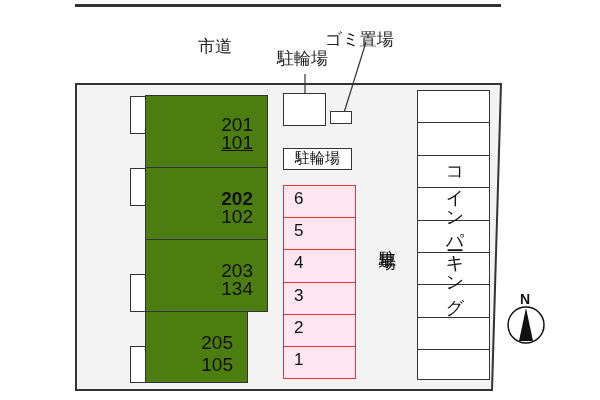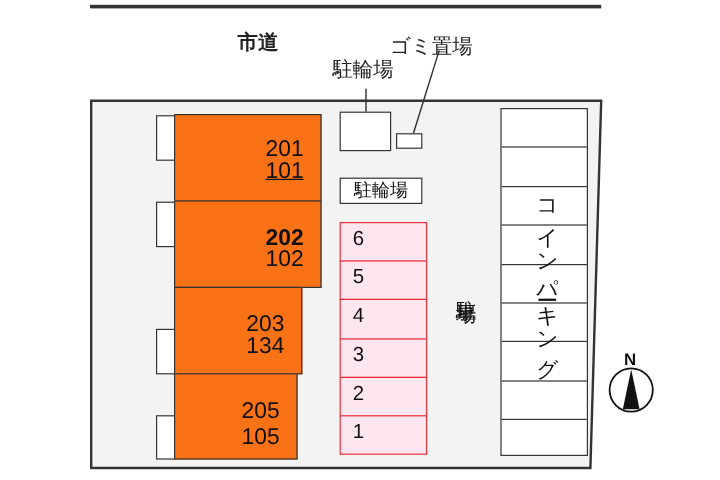--- a/index.html
+++ b/index.html
@@ -2,37 +2,37 @@
 <html><head>
 <meta charset="utf-8">
 <style>
   html, body { margin:0; padding:0; background:#ffffff; }
   body { width:600px; height:400px; position:relative; overflow:hidden;
          font-family:"DejaVu Sans", "Liberation Sans", sans-serif; color:#111; }
   .abs { position:absolute; box-sizing:border-box; }
   .road-line { left:75px; top:4px; width:426px; height:3px; background:#333; }
   .label { font-size:17px; line-height:1; color:#222; white-space:nowrap; }
   .lot-svg { left:0; top:0; }
-  .unit { background:#f97316; border:1.5px solid #333; }
+  .unit { background:#4d7c0f; border:1.5px solid #333; }
   .unit-num { position:absolute; right:14px; text-align:right; font-size:19px; line-height:18px;
               font-family:"Liberation Sans","DejaVu Sans",sans-serif; color:#111; }
   .porch { background:#fff; border:1.5px solid #333; }
   .bike-box { background:#fff; border:1.5px solid #333; }
   .bike-label-box { background:#fff; border:1.5px solid #333; font-size:15px; text-align:center; line-height:18px; }
   .pk { background:#fde6ef; border:1.5px solid #e8323c; }
   .pk-num { position:absolute; left:10px; top:3px; font-size:17px; font-family:"Liberation Sans","DejaVu Sans",sans-serif; }
   .coin-col { left:417px; top:90px; width:73px; height:290px; border:1.5px solid #333; background:#fff; }
   .coin-slot { width:100%; border-bottom:1.5px solid #333; box-sizing:border-box; }
   .vertical { writing-mode:vertical-rl; text-orientation:upright; font-size:17px; letter-spacing:2px; }
 </style>
 </head>
 <body>
 
 <div class="abs road-line"></div>
-<div class="abs label" style="left:198px;top:28px;font-weight:bold;">市道</div>
+<div class="abs label" style="left:198px;top:38px;">市道</div>
 
 <svg class="abs lot-svg" width="600" height="400">
   <polygon points="76,84 501,84 492,390 76,390" fill="#f3f3f3" stroke="#333" stroke-width="2"></polygon>
 
   <line x1="305" y1="74" x2="305" y2="108" stroke="#333" stroke-width="1.2"></line>
   <line x1="366" y1="42" x2="343" y2="116" stroke="#333" stroke-width="1.2"></line>
 
   <g stroke="#333" stroke-width="1.3" stroke-dasharray="4,3" fill="none">
     <polyline points="146,150 168,150 168,155 207,155 207,166"></polyline>
     <polyline points="146,222 168,222 168,227 207,227 207,238"></polyline>
@@ -53,21 +53,21 @@
   <div class="unit-num" style="top:38px;text-decoration:underline;">101</div>
 </div>
 
 <div class="abs porch" style="left:130px;top:168px;width:16px;height:38px;"></div>
 <div class="abs unit" style="left:145px;top:167px;width:123px;height:73px;">
   <div class="unit-num" style="top:22px;font-weight:bold;">202</div>
   <div class="unit-num" style="top:40px;">102</div>
 </div>
 
 <div class="abs porch" style="left:130px;top:274px;width:16px;height:38px;"></div>
-<div class="abs unit" style="left:145px;top:239px;width:107px;height:73px;">
+<div class="abs unit" style="left:145px;top:239px;width:123px;height:73px;">
   <div class="unit-num" style="top:22px;">203</div>
   <div class="unit-num" style="top:40px;">134</div>
 </div>
 
 <div class="abs porch" style="left:130px;top:346px;width:16px;height:37px;"></div>
 <div class="abs unit" style="left:145px;top:311px;width:103px;height:72px;">
   <div class="unit-num" style="top:22px;">205</div>
   <div class="unit-num" style="top:44px;">105</div>
 </div>
 

